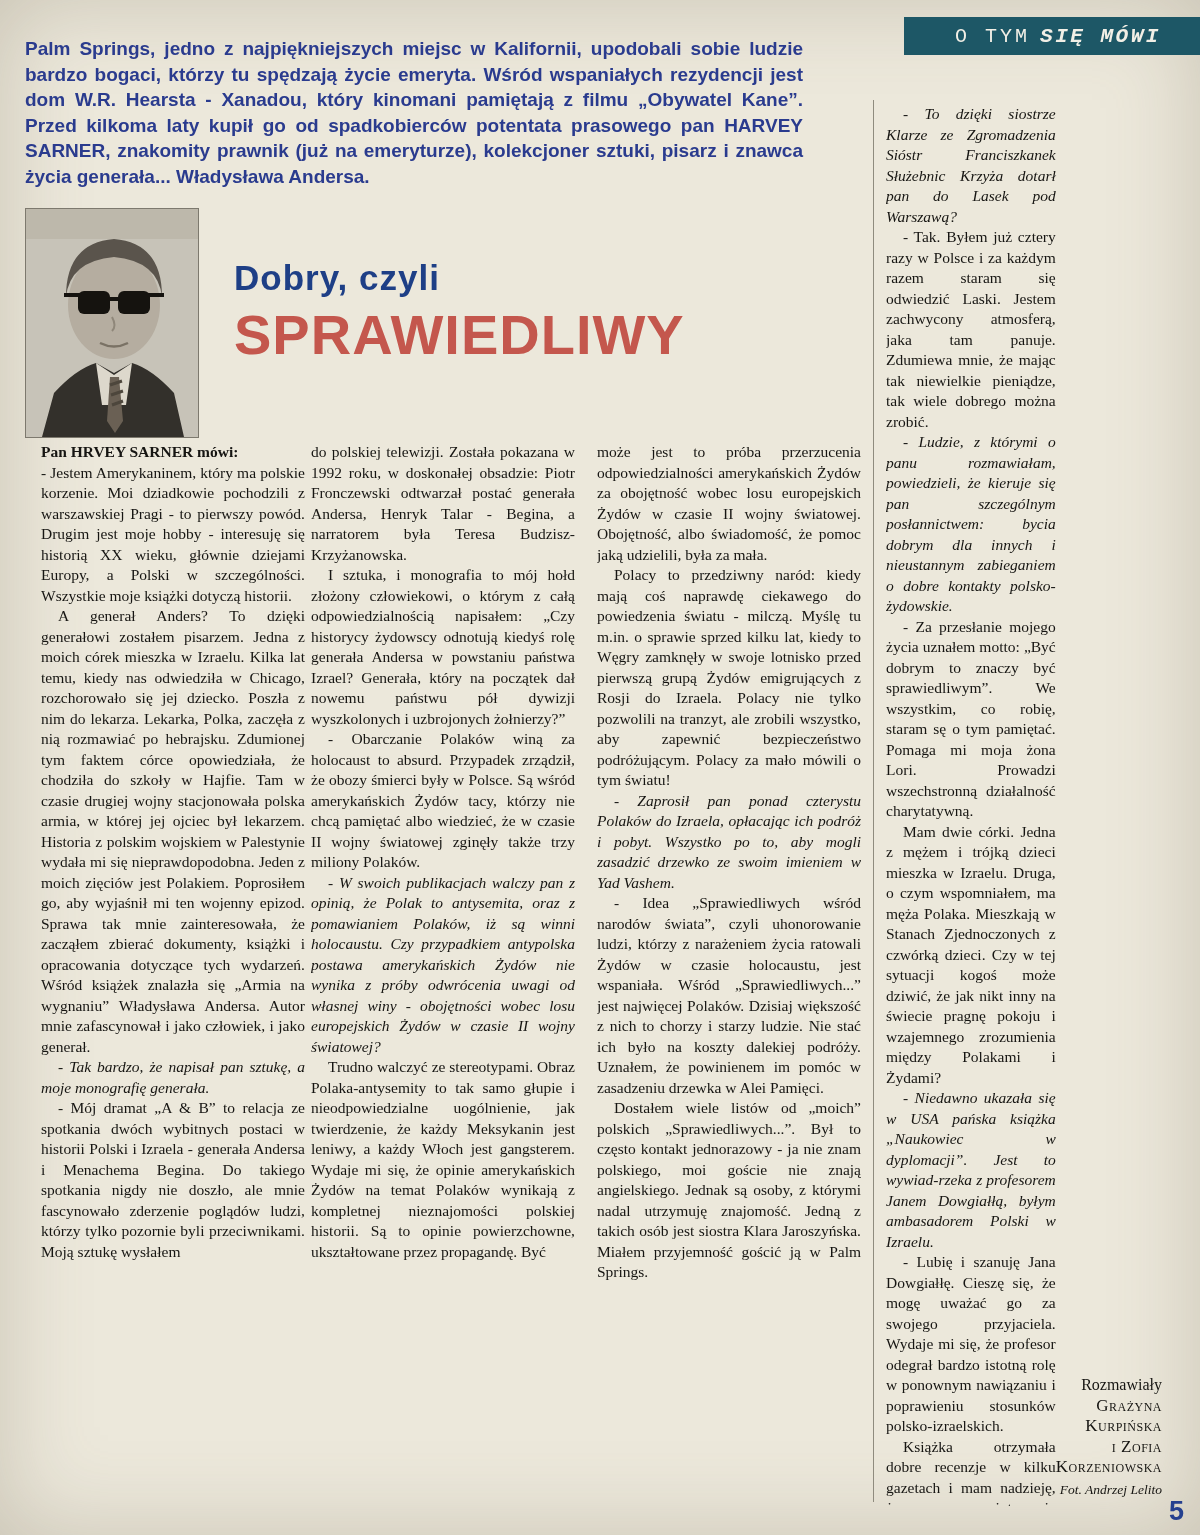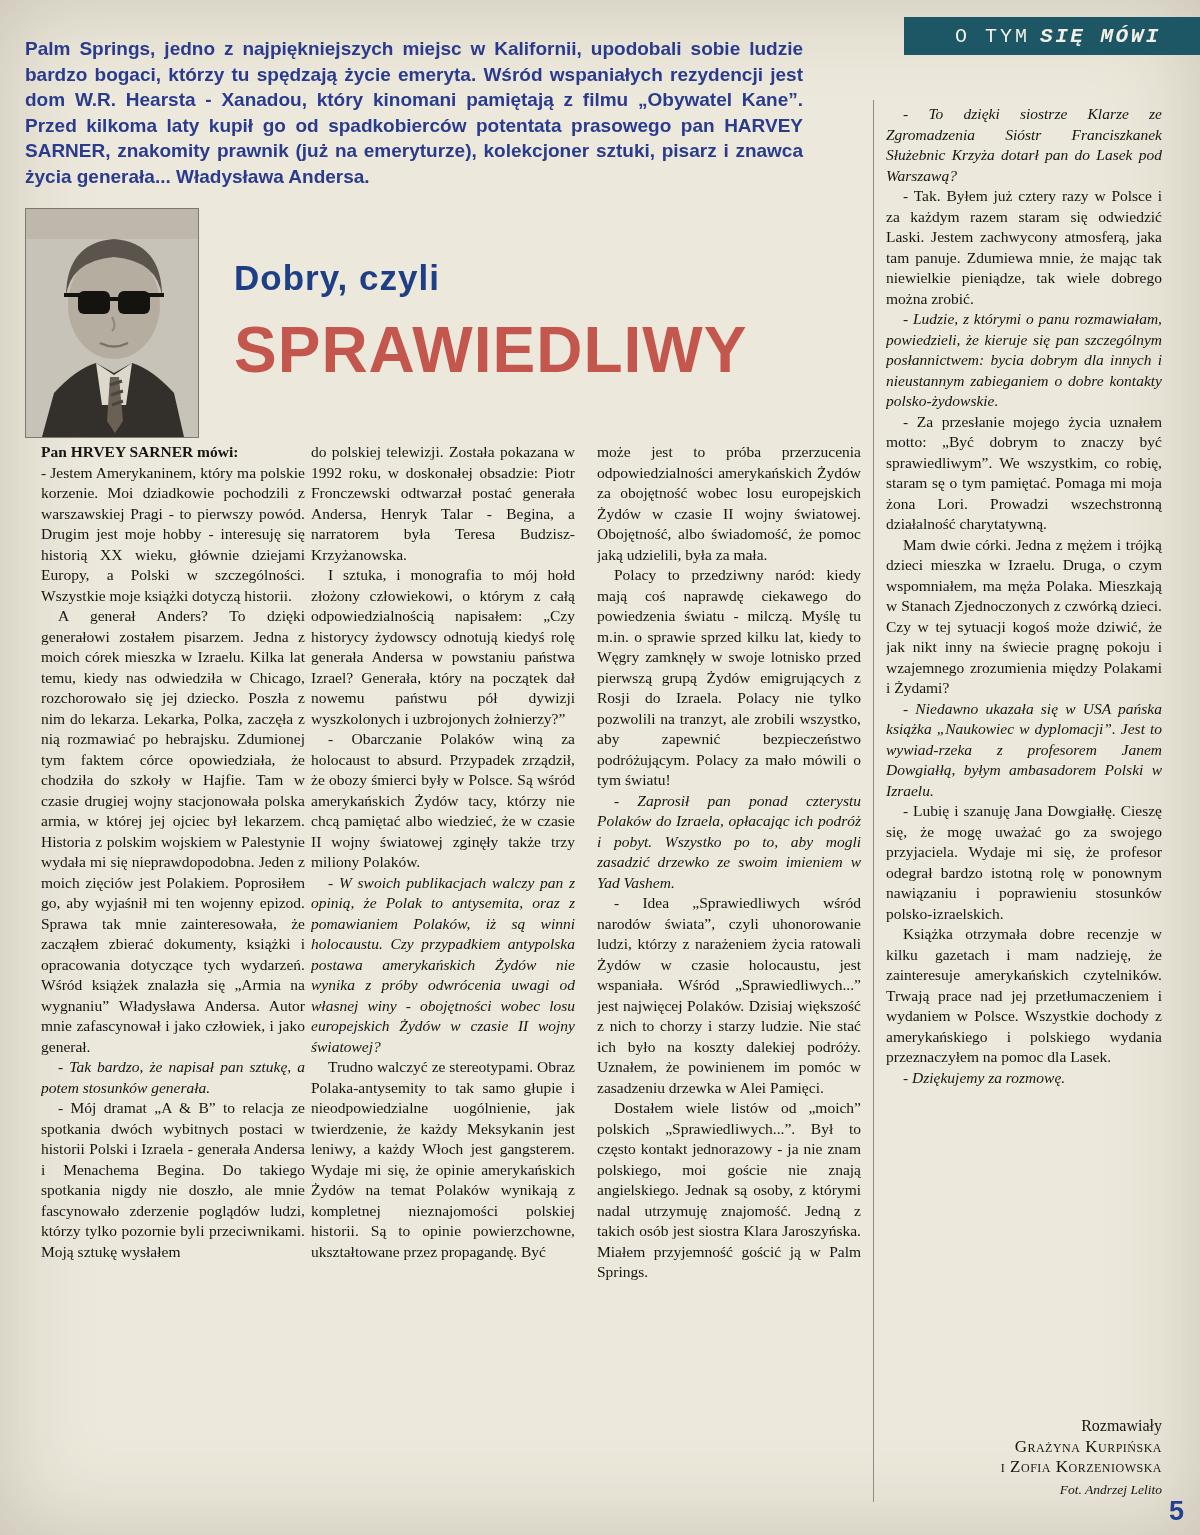--- a/index.html
+++ b/index.html
@@ -11,25 +11,25 @@
           font-family:Liberation Mono, monospace;}
   .banner .light{font-size:20px;letter-spacing:3px;font-weight:400;}
   .banner .boldpart{font-size:21px;font-weight:bold;font-style:italic;letter-spacing:2.5px;}
   .intro{position:absolute;left:25px;top:36px;width:778px;margin:0;
          font-family:"Liberation Sans",sans-serif;font-weight:bold;font-size:19px;
          line-height:25.5px;color:#2a3b8e;text-align:justify;}
   .photo{position:absolute;left:25px;top:208px;width:172px;height:228px;
          border:1px solid #7d796e;background:#c7c3b8;}
   .titleblock{position:absolute;left:234px;top:258px;font-family:"Liberation Sans",sans-serif;}
   .kicker{font-size:35px;font-weight:bold;color:#1e3f86;letter-spacing:1px;}
-  .headline{font-size:64px;font-weight:bold;color:#c4574d;letter-spacing:1px;margin-top:15px;}
+  .headline{font-size:56px;font-weight:bold;color:#c4574d;letter-spacing:1px;margin-top:4px;}
   .col{position:absolute;top:442px;width:264px;height:1042px;overflow:hidden;
        font-size:15.5px;line-height:20.5px;hyphens:auto;}
   .col1{left:41px}.col2{left:311px}.col3{left:597px}
-  .col4{left:886px;top:104px;width:276px;height:1402px;display:flex;flex-direction:column;
+  .col4{left:886px;top:104px;width:276px;height:1402px;display:flex;flex-direction:row;
         position:absolute;font-size:15.5px;line-height:20.5px;overflow:hidden;hyphens:auto;}
   .para{margin:0;text-align:justify;text-indent:17px;}
   .para.lead{font-weight:bold;text-indent:0;}
   .para.flush{text-indent:0;}
   .para.italic{font-style:italic;}
   .divider{position:absolute;left:873px;top:100px;width:1px;height:1402px;background:#8f8b7e;}
   .byline{margin-top:auto;text-align:right;padding-bottom:6px;}
   .byline .label{font-size:16px;}
   .byline .name{font-variant:small-caps;font-size:17px;letter-spacing:.5px;}
   .byline .credit{font-style:italic;font-size:13.5px;margin-top:2px;}
@@ -72,21 +72,21 @@
 
   <div class="titleblock">
     <div class="kicker">Dobry, czyli</div>
     <div class="headline">SPRAWIEDLIWY</div>
   </div>
 
   <div class="col col1">
       <p class="para lead">Pan HRVEY SARNER mówi:</p>
       <p class="para flush">- Jestem Amerykaninem, który ma polskie korzenie. Moi dziadkowie pochodzili z warszawskiej Pragi - to pierwszy powód. Drugim jest moje hobby - interesuję się historią XX wieku, głównie dziejami Europy, a Polski w szczególności. Wszystkie moje książki dotyczą historii.</p>
       <p class="para normal">A generał Anders? To dzięki generałowi zostałem pisarzem. Jedna z moich córek mieszka w Izraelu. Kilka lat temu, kiedy nas odwiedziła w Chicago, rozchorowało się jej dziecko. Poszła z nim do lekarza. Lekarka, Polka, zaczęła z nią rozmawiać po hebrajsku. Zdumionej tym faktem córce opowiedziała, że chodziła do szkoły w Hajfie. Tam w czasie drugiej wojny stacjonowała polska armia, w której jej ojciec był lekarzem. Historia z polskim wojskiem w Palestynie wydała mi się nieprawdopodobna. Jeden z moich zięciów jest Polakiem. Poprosiłem go, aby wyjaśnił mi ten wojenny epizod. Sprawa tak mnie zainteresowała, że zacząłem zbierać dokumenty, książki i opracowania dotyczące tych wydarzeń. Wśród książek znalazła się „Armia na wygnaniu” Władysława Andersa. Autor mnie zafascynował i jako człowiek, i jako generał.</p>
-      <p class="para italic">- Tak bardzo, że napisał pan sztukę, a potem stosunków generała.</p>
+      <p class="para italic">- Tak bardzo, że napisał pan sztukę, a moje monografię generała.</p>
       <p class="para normal">- Mój dramat „A &amp; B” to relacja ze spotkania dwóch wybitnych postaci w historii Polski i Izraela - generała Andersa i Menachema Begina. Do takiego spotkania nigdy nie doszło, ale mnie fascynowało zderzenie poglądów ludzi, którzy tylko pozornie byli przeciwnikami. Moją sztukę wysłałem</p>
     </div>
   <div class="col col2">
       <p class="para flush">do polskiej telewizji. Została pokazana w 1992 roku, w doskonałej obsadzie: Piotr Fronczewski odtwarzał postać generała Andersa, Henryk Talar - Begina, a narratorem była Teresa Budzisz-Krzyżanowska.</p>
       <p class="para normal">I sztuka, i monografia to mój hołd złożony człowiekowi, o którym z całą odpowiedzialnością napisałem: „Czy historycy żydowscy odnotują kiedyś rolę generała Andersa w powstaniu państwa Izrael? Generała, który na początek dał nowemu państwu pół dywizji wyszkolonych i uzbrojonych żołnierzy?”</p>
       <p class="para normal">- Obarczanie Polaków winą za holocaust to absurd. Przypadek zrządził, że obozy śmierci były w Polsce. Są wśród amerykańskich Żydów tacy, którzy nie chcą pamiętać albo wiedzieć, że w czasie II wojny światowej zginęły także trzy miliony Polaków.</p>
       <p class="para italic">- W swoich publikacjach walczy pan z opinią, że Polak to antysemita, oraz z pomawianiem Polaków, iż są winni holocaustu. Czy przypadkiem antypolska postawa amerykańskich Żydów nie wynika z próby odwrócenia uwagi od własnej winy - obojętności wobec losu europejskich Żydów w czasie II wojny światowej?</p>
       <p class="para normal">Trudno walczyć ze stereotypami. Obraz Polaka-antysemity to tak samo głupie i nieodpowiedzialne uogólnienie, jak twierdzenie, że każdy Meksykanin jest leniwy, a każdy Włoch jest gangsterem. Wydaje mi się, że opinie amerykańskich Żydów na temat Polaków wynikają z kompletnej nieznajomości polskiej historii. Są to opinie powierzchowne, ukształtowane przez propagandę. Być</p>
     </div>
   <div class="col col3">

